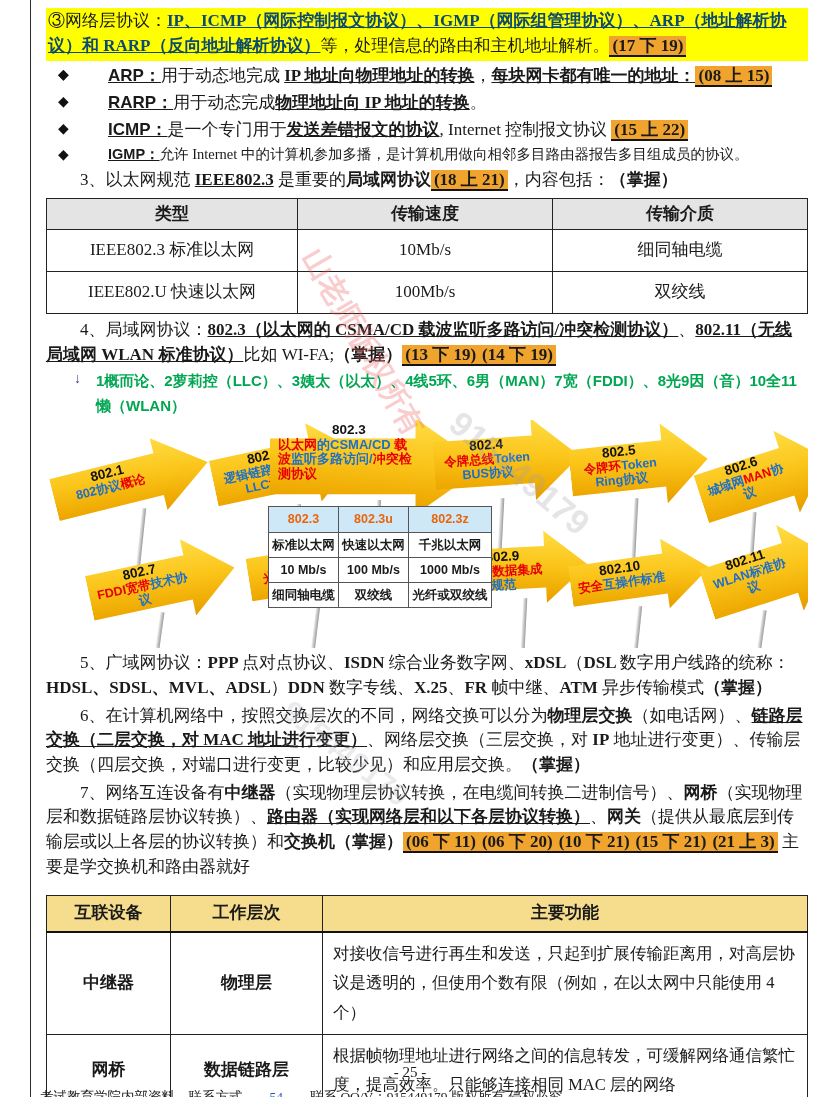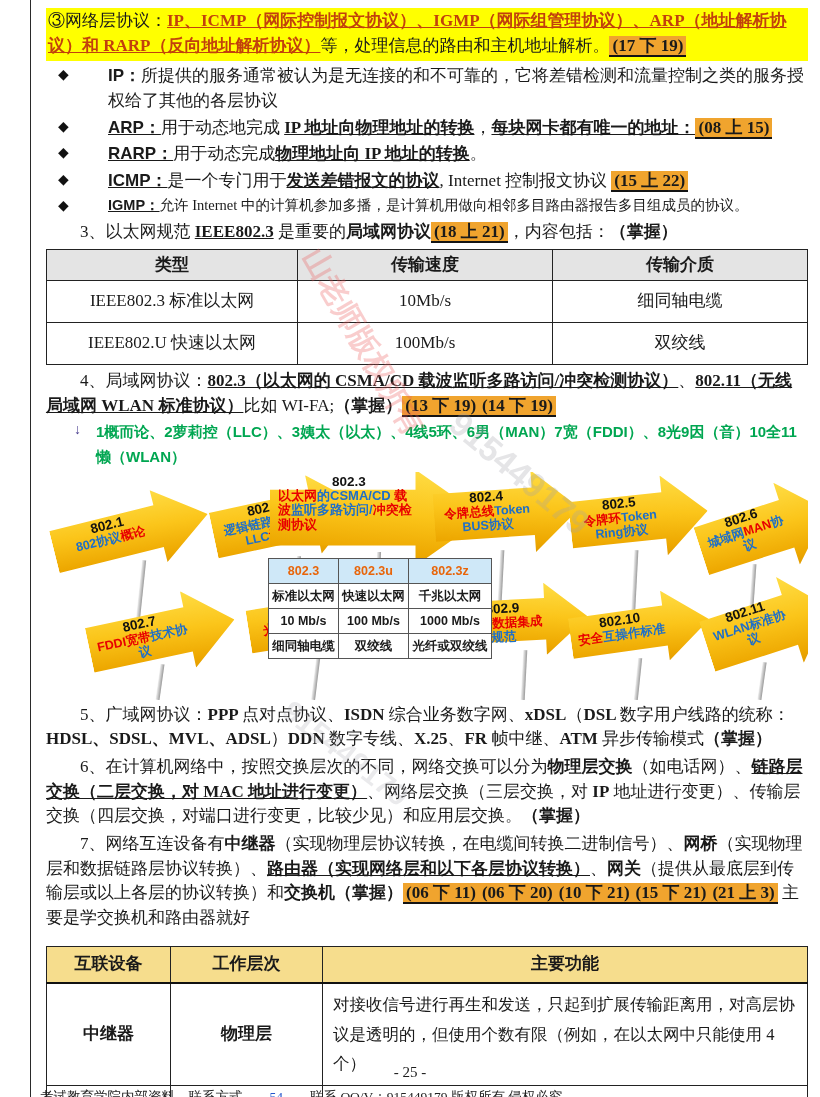--- a/index.html
+++ b/index.html
@@ -8,21 +8,21 @@
     position:relative; width:820px; height:1097px; margin:0 auto;
     background:#fff; overflow:hidden;
     font-family:"Liberation Serif", serif; color:#1a1a1a; font-size:17px; line-height:1.45;
   }
   .left-rule { position:absolute; left:30px; top:0; height:100%; width:0; border-left:1.5px solid #2a2a2a; }
   .content { position:absolute; left:46px; top:8px; width:762px; }
 
   
   .s-b  { font-weight:bold; }
   .s-u  { font-weight:bold; text-decoration:underline; }
-  .s-ru { font-weight:bold; color:#c2410c; text-decoration:underline; }
+  .s-ru { font-weight:bold; color:#0c4a6e; text-decoration:underline; }
   .s-t  { font-weight:bold; font-family:"Liberation Sans",sans-serif; }
   .s-tu { font-weight:bold; font-family:"Liberation Sans",sans-serif; text-decoration:underline; }
   .s-tag{ font-weight:bold; background:#f0a42e; border-bottom:2.5px solid #141414; padding:0 3px; white-space:nowrap; }
   .s-green{ font-weight:bold; color:#00a651; font-family:"Liberation Sans",sans-serif; font-size:15px; }
   .s-red { color:#e80000; }
   .s-blue{ color:#1e6fc8; }
   .s-fblue{ color:#2255cc; }
 
   .hl-block { background:#ffff00; padding:1px 2px 3px 2px; }
   .para { text-indent:2em; margin-top:3px; }
@@ -94,21 +94,21 @@
 
   <div class="watermark wm1">山老师版权所有</div>
   <div class="watermark wm2">915449179</div>
   <div class="watermark wm3">915449179</div>
 
   <div class="content">
 
     <div class="hl-block"><span>③网络层协议：</span><span class="s-ru">IP、ICMP（网际控制报文协议）、IGMP（网际组管理协议）、ARP（地址解析协议）和 RARP（反向地址解析协议）</span><span>等，处理信息的路由和主机地址解析。</span><span class="s-tag">(17 下 19)</span></div>
 
     <ul class="proto">
-      <li><span class="diamond">◆</span><span><span class="s-t">IP：</span><span>所提供的服务通常被认为是无连接的和不可靠的，它将差错检测和流量控制之类的服务授权给了其他的各层协议</span></span></li>
+      <li><span class="diamond">◆</span></li>
       <li><span class="diamond">◆</span><span><span class="s-tu">ARP：</span><span>用于动态地完成 </span><span class="s-u">IP 地址向物理地址的转换</span><span>，</span><span class="s-u">每块网卡都有唯一的地址：</span><span class="s-tag">(08 上 15)</span></span></li>
       <li><span class="diamond">◆</span><span><span class="s-tu">RARP：</span><span>用于动态完成</span><span class="s-u">物理地址向 IP 地址的转换</span><span>。</span></span></li>
       <li><span class="diamond">◆</span><span><span class="s-tu">ICMP：</span><span>是一个专门用于</span><span class="s-u">发送差错报文的协议</span><span>, Internet 控制报文协议 </span><span class="s-tag">(15 上 22)</span></span></li>
       <li class="small"><span class="diamond">◆</span><span><span class="s-tu">IGMP：</span><span>允许 Internet 中的计算机参加多播，是计算机用做向相邻多目路由器报告多目组成员的协议。</span></span></li>
     </ul>
 
     <div class="para"><span>3、以太网规范 </span><span class="s-u">IEEE802.3</span><span> 是重要的</span><span class="s-b">局域网协议</span><span class="s-tag">(18 上 21)</span><span>，内容包括：</span><span class="s-b">（掌握）</span></div>
 
     <table class="doc eth">
       <tbody>

